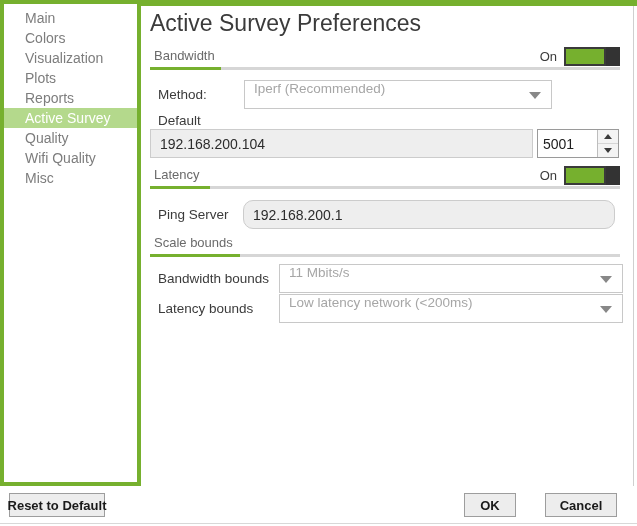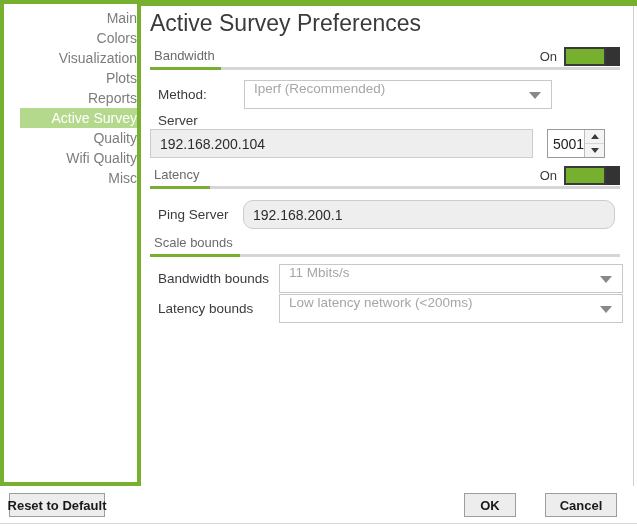--- a/index.html
+++ b/index.html
@@ -30,23 +30,22 @@
     position: absolute;
     left: 0; top: 0;
     width: 141px; height: 486px;
     box-sizing: border-box;
     border: 4px solid #76b02e;
     background: #ffffff;
     overflow: hidden;
   }
   #sidebar-list {
     margin: 0;
-    padding: 4px 0 0 16px;
+    padding: 4px 0 0 0;
     list-style: none;
-    text-align: right;
   }
   .side-item {
     height: 20px;
     line-height: 20px;
     padding-left: 21px;
     font-size: 14px;
     color: #7d7d7d;
     white-space: nowrap;
   }
   .side-item.selected {
@@ -301,27 +300,27 @@
   </div>
 
   <div class="row" style="left:9px; top:74px; width:470px;">
     <span class="field-label" style="width:86px; padding-left:8px;">Method:</span>
     <span class="combo" style="width:308px;">
       <span class="combo-text">Iperf (Recommended)</span>
       <span class="combo-arrow"></span>
     </span>
   </div>
 
-  <div style="position:absolute; left:17px; top:107px;" class="field-label">Server</div>
+  <div style="position:absolute; left:17px; top:107px;" class="field-label">Default</div>
 
   <div class="row" style="left:9px; top:123px;">
     <span class="textbox" style="width:383px;">
       <span class="textbox-text">192.168.200.104</span>
     </span>
-    <span class="spinbox" style="width:58px; margin-left:14px;">
+    <span class="spinbox" style="width:82px; margin-left:4px;">
       <span class="spin-value">5001</span>
       <span class="spin-btns">
         <span class="spin-btn up">
             <span class="arrow-up"></span>
           </span>
         <span class="spin-btn">
             <span class="arrow-down"></span>
           </span>
       </span>
     </span>

